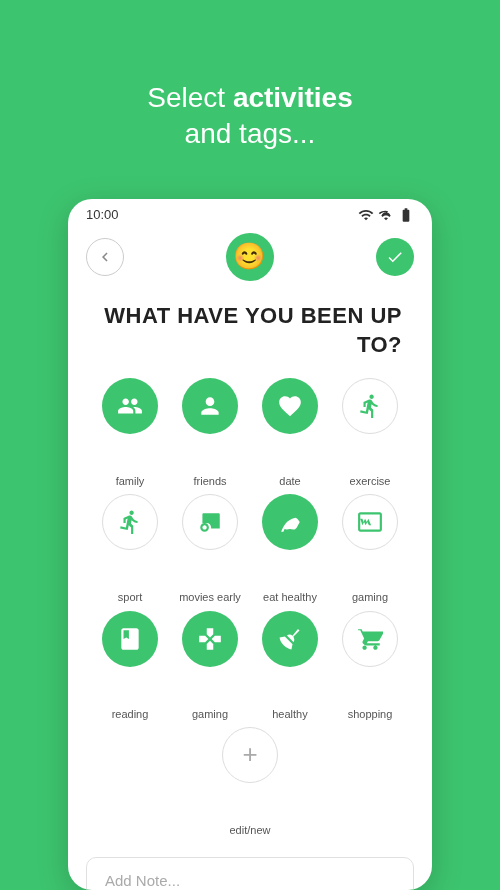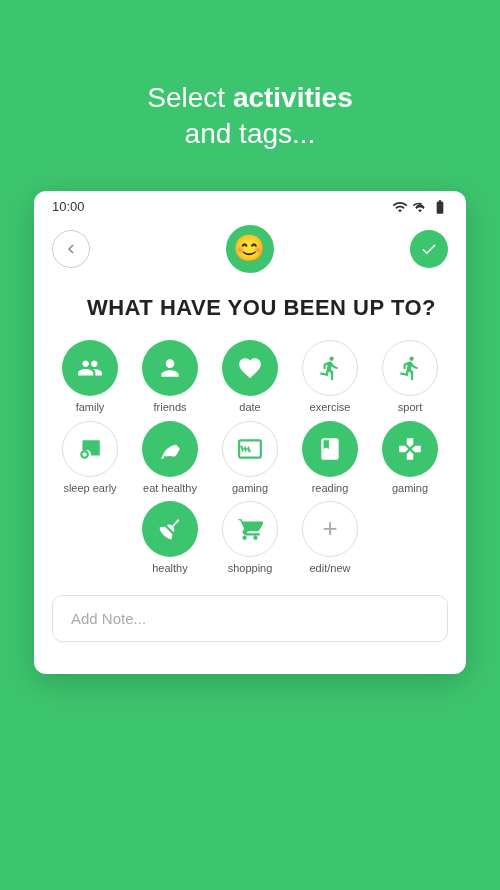--- a/index.html
+++ b/index.html
@@ -21,23 +21,23 @@
       padding: 40px 20px 24px;
       font-size: 28px;
       line-height: 1.3;
       font-weight: 300;
     }
     .header-text strong {
       font-weight: 800;
     }
 
     .phone-card {
-      width: 432px;
+      width: 364px;
       background: #fff;
-      border-radius: 12px;
+      border-radius: 24px;
       overflow: hidden;
       box-shadow: 0 8px 32px rgba(0,0,0,0.18);
       padding-bottom: 24px;
     }
 
     .status-bar {
       display: flex;
       justify-content: space-between;
       align-items: center;
       padding: 8px 18px 4px;
@@ -145,37 +145,38 @@
     .activity-circle.outlined {
       background: #fff;
       border: 1.5px solid #ddd;
       color: #3dc46e;
     }
 
     .activity-label {
       font-size: 11px;
       color: #555;
       line-height: 1.2;
+      margin-top: 36px;
     }
 
     .note-bar {
       margin: 10px 18px 8px;
       border: 1.5px solid #e0e0e0;
       border-radius: 10px;
       padding: 14px 18px;
       color: #aaa;
       font-size: 15px;
     }
 
     
   </style>
 </head>
 <body>
 
-<div style="text-align:center; padding: 40px 20px 14px;">
+<div style="text-align:center; padding: 40px 20px 22px;">
   <div class="header-text">
     <span>Select </span><strong>activities</strong><br>
     <span>and tags...</span>
   </div>
 </div>
 
 <div class="phone-card">
 
   <div class="status-bar">
     <span>10:00</span>
@@ -254,21 +255,21 @@
           </svg>
         </div>
         <div class="activity-label">sport</div>
       </div>
       <div class="activity-item">
         <div class="activity-circle outlined">
           <svg viewBox="0 0 24 24" fill="#3dc46e" width="26" height="26">
             <path d="M7 13c-2.21 0-4 1.79-4 4s1.79 4 4 4 4-1.79 4-4-1.79-4-4-4zm0 6c-1.1 0-2-.9-2-2s.9-2 2-2 2 .9 2 2-.9 2-2 2zm14-1H13v-1c0-2.21-1.79-4-4-4H5V5c0-.55.45-1 1-1h14c.55 0 1 .45 1 1v13z"></path>
           </svg>
         </div>
-        <div class="activity-label">sleep early</div>
+        <div class="activity-label">movies early</div>
       </div>
       <div class="activity-item">
         <div class="activity-circle filled">
           <svg viewBox="0 0 24 24" fill="white" width="26" height="26">
             <path d="M17 8C8 10 5.9 16.17 3.82 21h2.13l1-2.5c.7.17 1.32.5 2.05.5 1 0 2-.5 3-.5s2 .5 3 .5c1.39 0 2.21-.69 3-1.5L21 12c-1-1.5-2.5-4-4-4z"></path>
           </svg>
         </div>
         <div class="activity-label">eat healthy</div>
       </div>
       <div class="activity-item">

